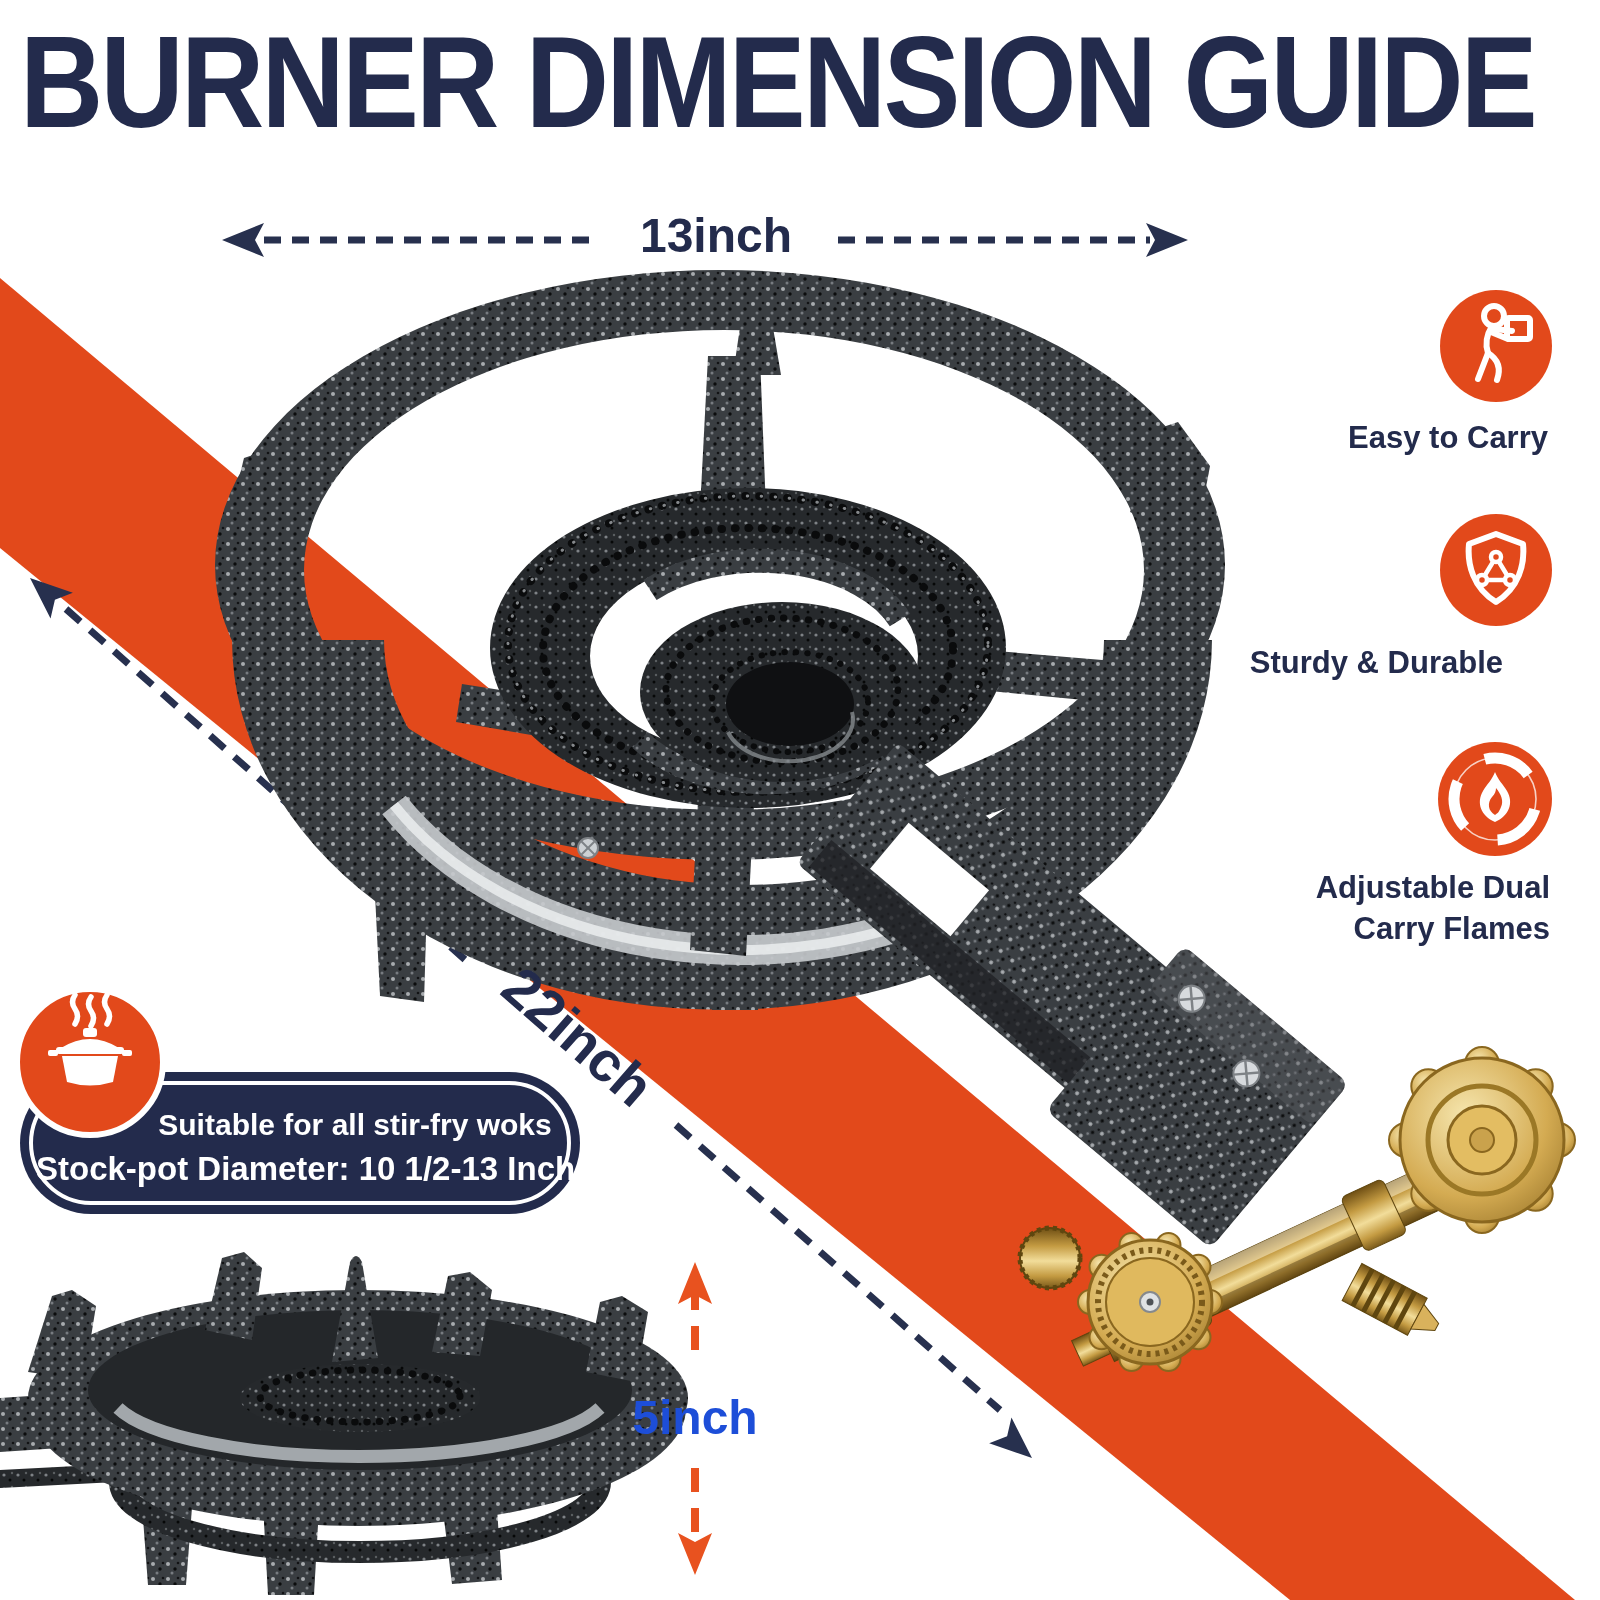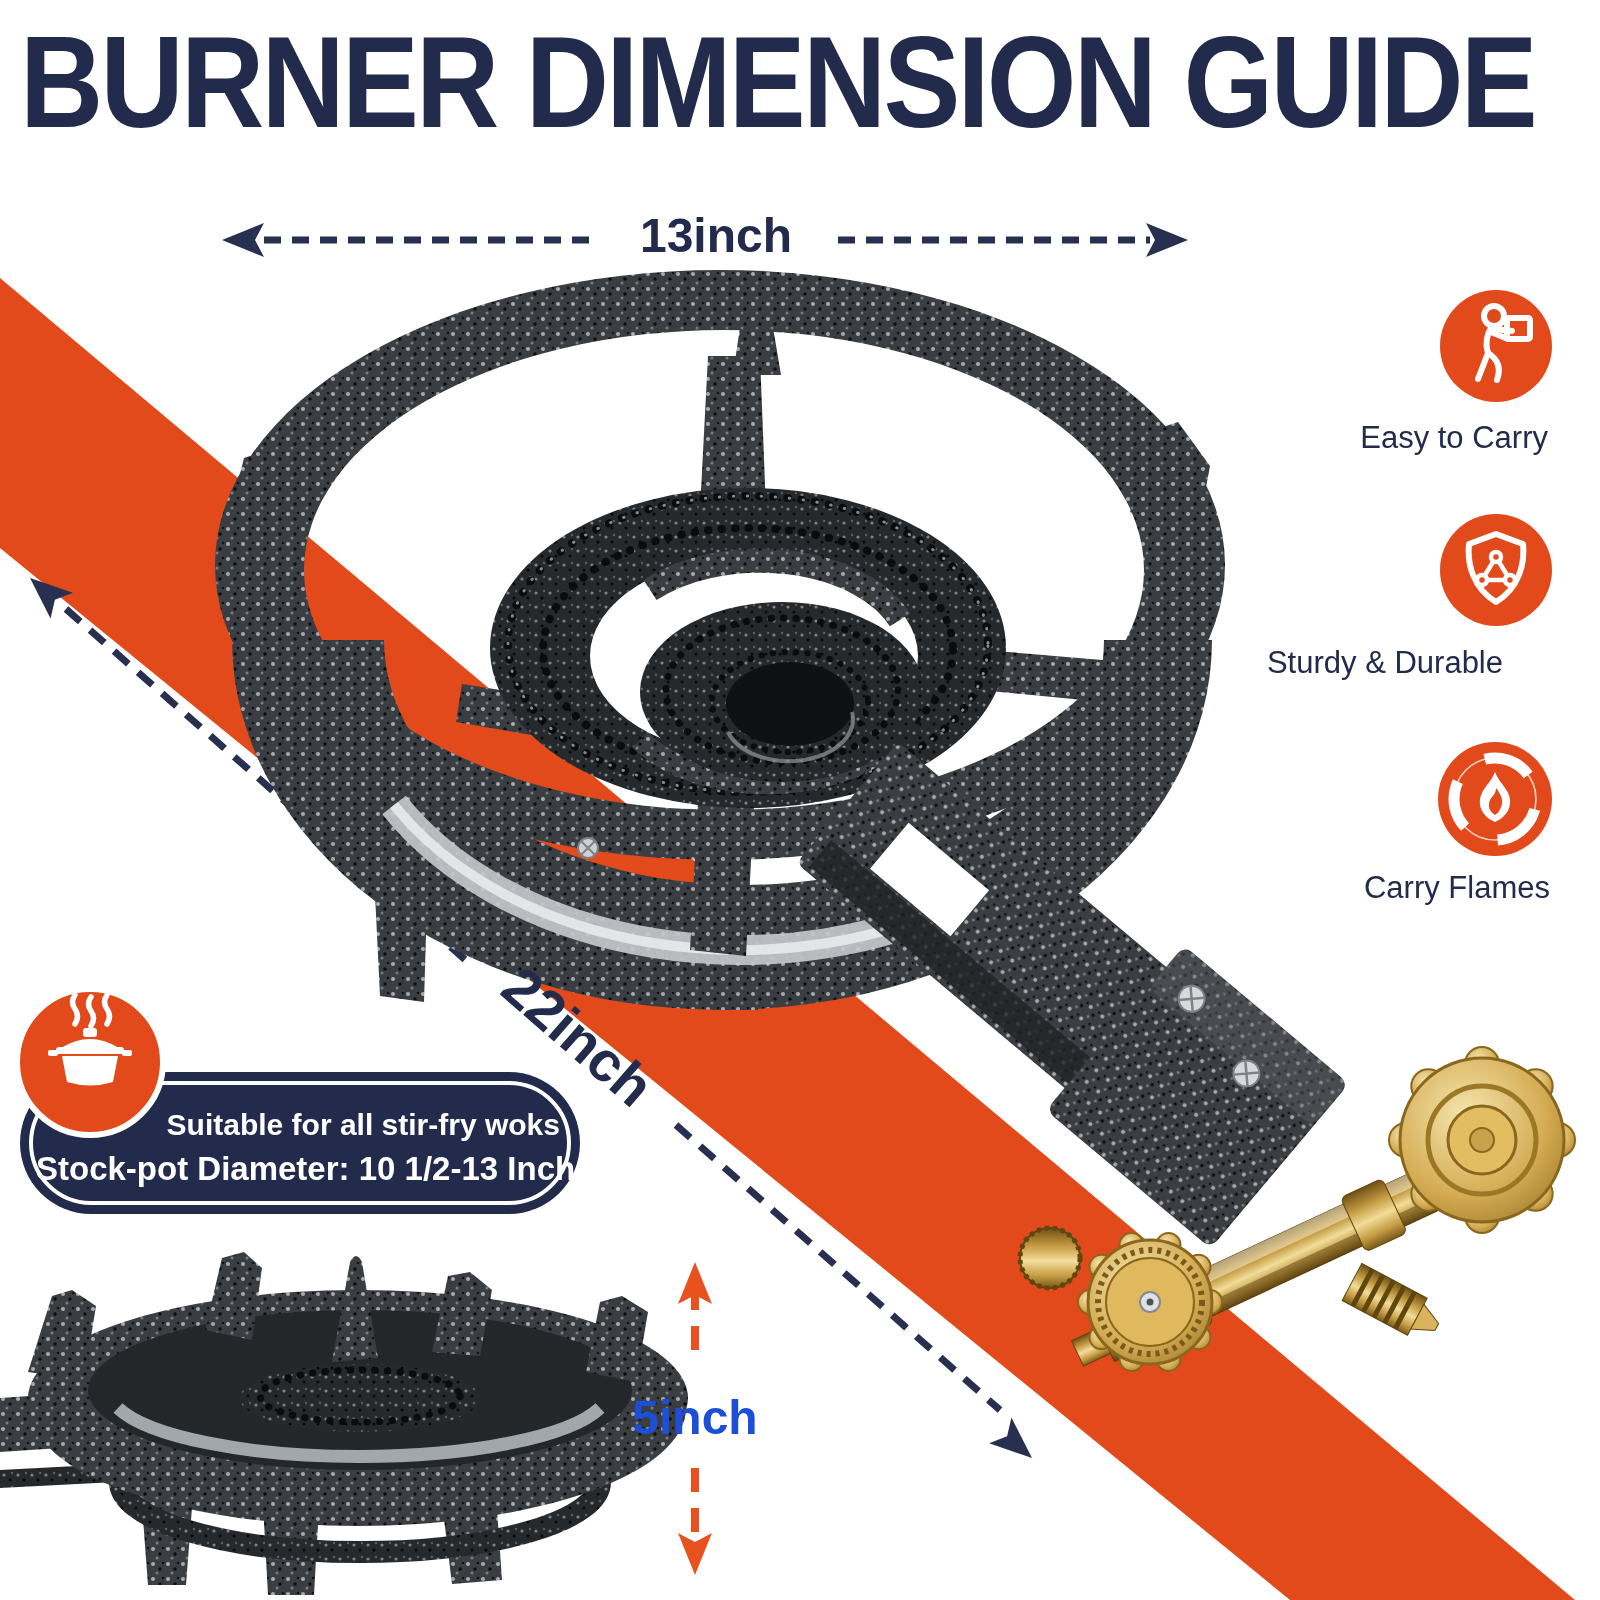--- a/index.html
+++ b/index.html
@@ -12,41 +12,41 @@
   .page-title{
     left:20px;top:8px;font-size:124px;font-weight:bold;letter-spacing:-3px;
     transform:scaleX(.93) scaleY(1.04);transform-origin:left top;color:#232B4C;
   }
   .dim-label{font-weight:bold;color:#232B4C;text-align:center;}
   .dim-13{left:566px;top:208px;width:300px;font-size:48px;}
   .dim-22{left:428px;top:1004px;width:300px;font-size:56px;transform:rotate(41deg);}
   .dim-5{left:595px;top:1390px;width:200px;font-size:48px;color:#1d4ed8;font-weight:bold;text-align:center;}
   .feature-icon{position:absolute;width:112px;height:112px;}
   .feature-label{
-    position:absolute;font-size:31px;font-weight:normal;color:#232B4C;
+    position:absolute;font-size:31px;font-weight:bold;color:#232B4C;
     width:348px;text-align:right;line-height:1.32;
   }
   .fl-1{left:1200px;top:418px;}
   .fl-2{left:1155px;top:643px;}
   .fl-3{left:1202px;top:868px;}
   .badge-pill{
     position:absolute;left:20px;top:1072px;width:560px;height:142px;
     background:#232B4C;border-radius:71px;
   }
   .badge-pill-inner{
     position:absolute;left:9px;top:9px;right:9px;bottom:9px;
     border:4px solid #ffffff;border-radius:62px;
   }
   .badge-circle{
     position:absolute;left:14px;top:986px;width:152px;height:152px;
     border-radius:50%;background:#E2491B;border:6px solid #ffffff;
     box-sizing:border-box;
   }
   .badge-line{position:absolute;font-weight:bold;color:#ffffff;text-align:center;white-space:nowrap;}
-  .badge-line1{left:150px;top:1108px;width:410px;font-size:30px;text-align:right;}
+  .badge-line1{left:150px;top:1108px;width:410px;font-size:30px;}
   .badge-line2{left:36px;top:1150px;width:528px;font-size:33px;}
 </style>
 </head>
 <body>
 
 <div id="stage">
 
   <svg id="art" viewBox="0 0 1600 1600">
     <defs>
       <pattern id="mt" width="15" height="15" patternUnits="userSpaceOnUse">
@@ -272,20 +272,21 @@
   <div class="feature-label fl-2">Sturdy &amp; Durable</div>
 
   <svg class="feature-icon" style="left:1438px;top:742px;width:114px;height:114px" viewBox="-57 -57 114 114">
     <circle r="57" fill="#E2491B"></circle>
     <circle r="41" fill="none" stroke="#ffffff" stroke-width="1.6" opacity=".75"></circle>
     <circle r="41" fill="none" stroke="#ffffff" stroke-width="11" pathLength="100" stroke-dasharray="19 14" transform="rotate(18)"></circle>
     <path d="M0,23 C-14,17 -19,4 -12,-8 C-8,-15 -3,-19 0,-27 C3,-19 8,-15 12,-8 C19,4 14,17 0,23 Z" fill="#ffffff"></path>
     <path d="M0,16 C-7,12 -8,4 -3,-2 C0,-5 1,-8 1,-11 C6,-5 9,2 6,8 C4,13 3,14 0,16 Z" fill="#E2491B"></path>
   </svg>
   <div class="feature-label fl-3">
+    <div>Adjustable Dual</div>
     <div>Carry Flames</div>
   </div>
 
   <div class="badge-pill">
     <div class="badge-pill-inner"></div>
   </div>
   <div class="badge-circle"></div>
   <svg class="abs" style="left:14px;top:986px;width:152px;height:152px" viewBox="-76 -76 152 152">
     <g fill="#ffffff">
       <g fill="none" stroke="#ffffff" stroke-width="5.5" stroke-linecap="round">

